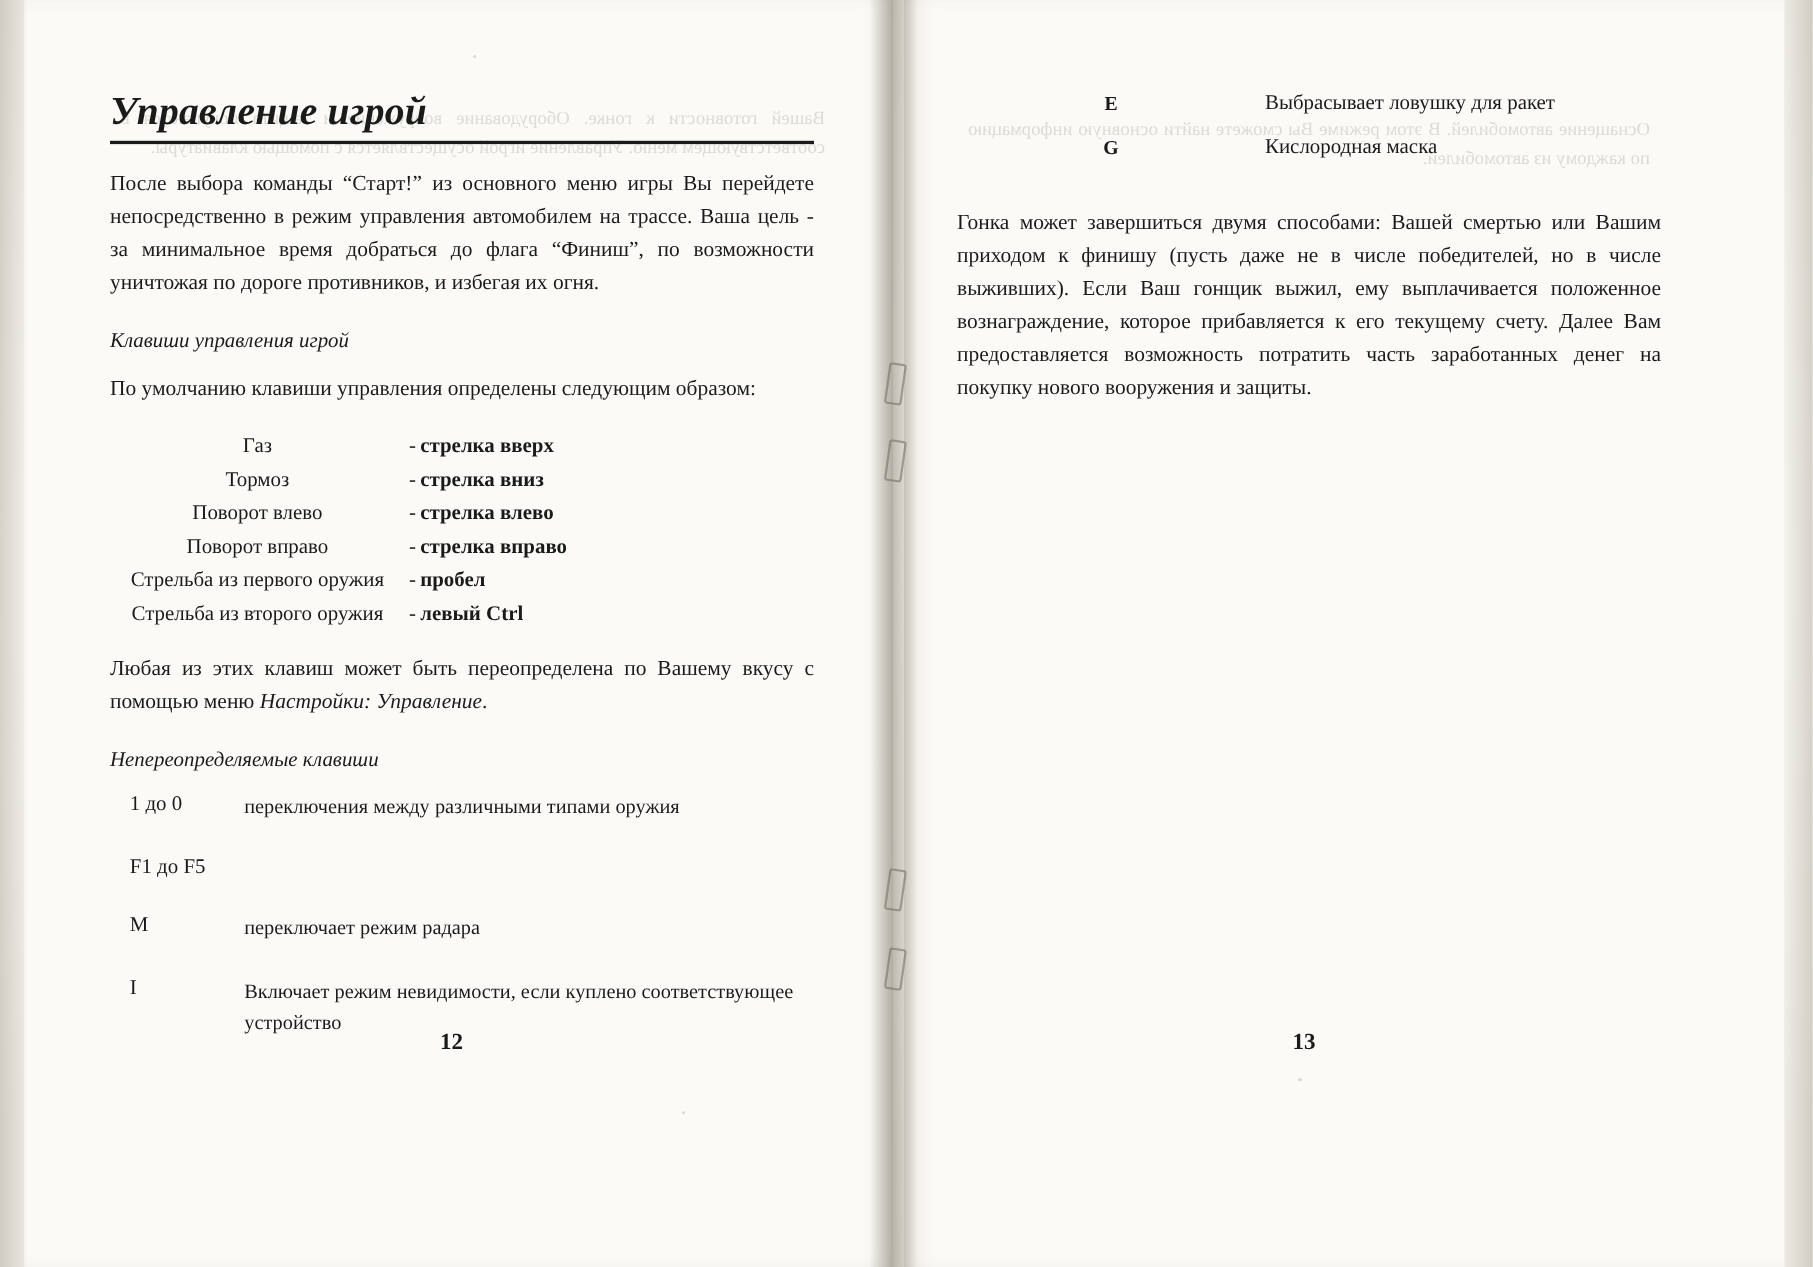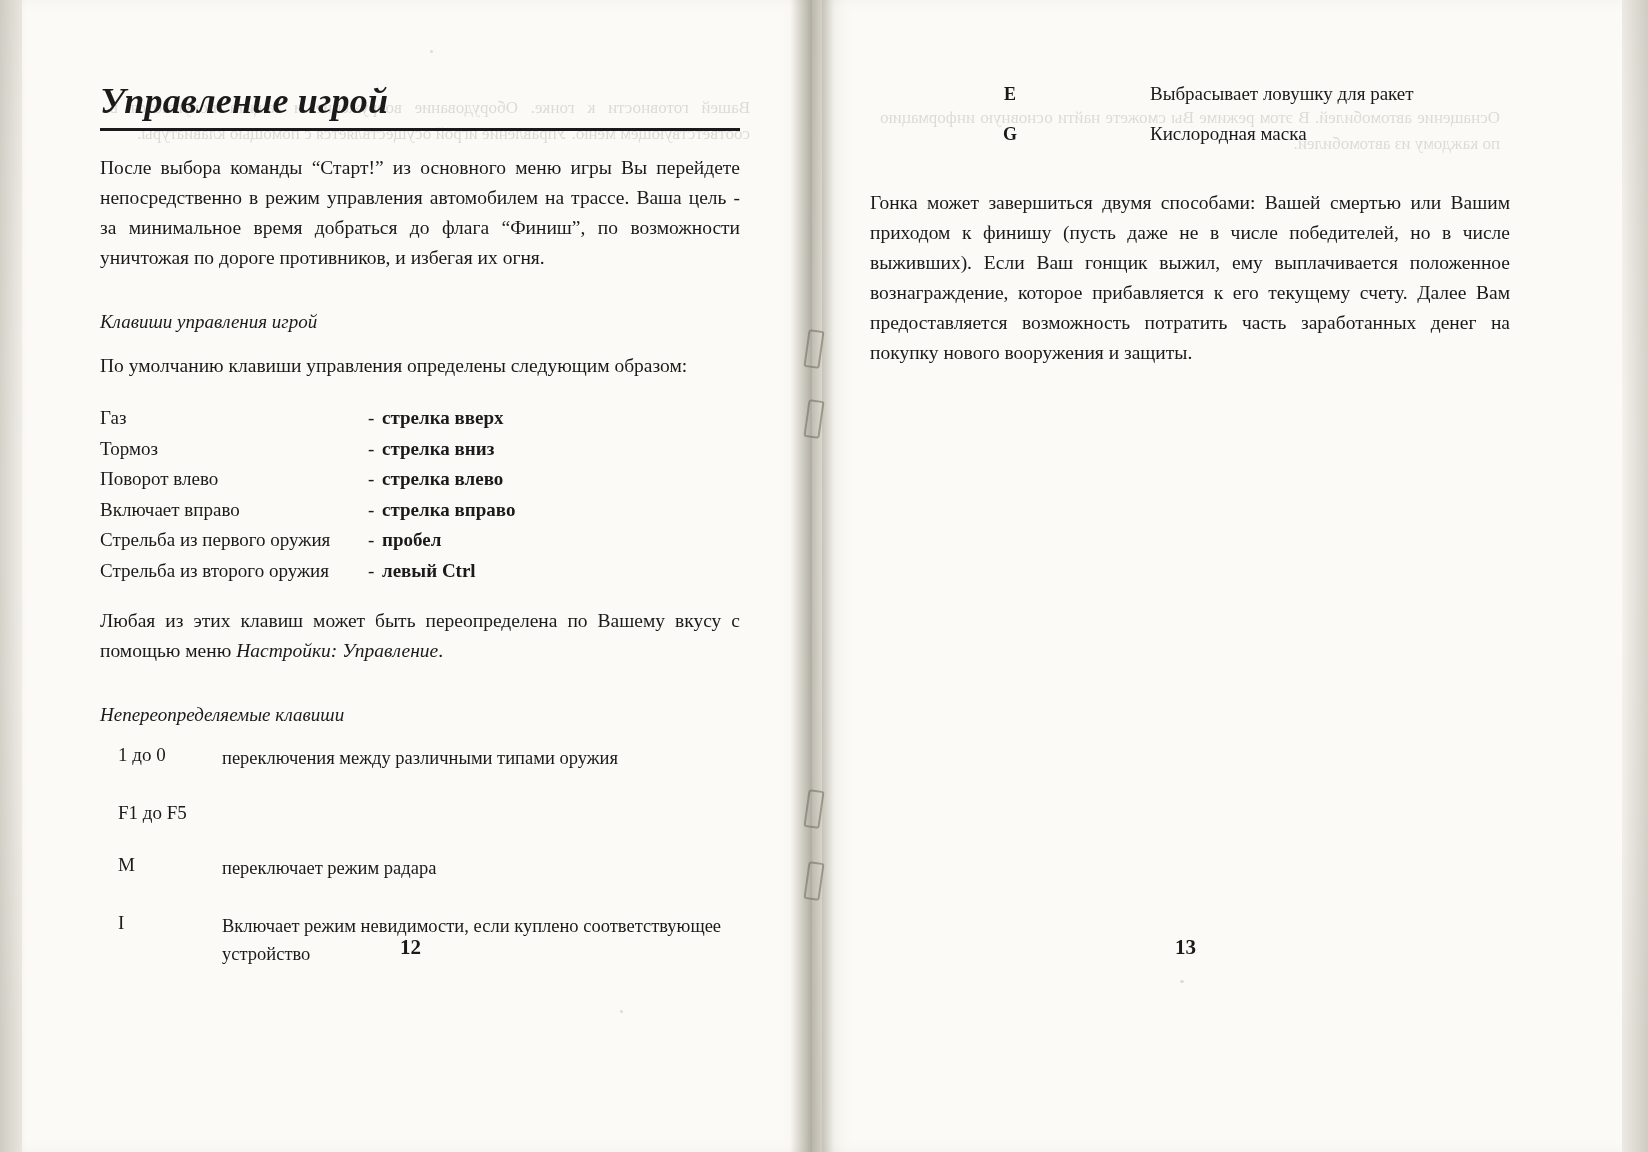--- a/index.html
+++ b/index.html
@@ -120,30 +120,31 @@
   }
   p.body {
     font-size: 19.5px;
     line-height: 30px;
     margin: 0 0 22px 0;
     text-align: justify;
   }
   h2.sub {
     font-style: italic;
     font-size: 19px;
-    margin: 38px 0 18px 0;
+    margin: 26px 0 18px 0;
     font-weight: normal;
   }
   .keytable {
     margin: 14px 0 20px 0;
   }
   .keyrow {
     display: flex;
     font-size: 19px;
     line-height: 30.5px;
+    text-align: center;
   }
   .keyrow .k {
     width: 268px;
   }
   .keyrow .v {
     font-weight: bold;
   }
   .keyrow .dash {
     width: 14px;
   }
@@ -240,21 +241,21 @@
         <div class="k">Тормоз</div>
         <div class="dash">-</div>
         <div class="v">стрелка вниз</div>
       </div>
       <div class="keyrow">
         <div class="k">Поворот влево</div>
         <div class="dash">-</div>
         <div class="v">стрелка влево</div>
       </div>
       <div class="keyrow">
-        <div class="k">Включает вправо</div>
+        <div class="k">Поворот вправо</div>
         <div class="dash">-</div>
         <div class="v">стрелка вправо</div>
       </div>
       <div class="keyrow">
         <div class="k">Стрельба из первого оружия</div>
         <div class="dash">-</div>
         <div class="v">пробел</div>
       </div>
       <div class="keyrow">
         <div class="k">Стрельба из второго оружия</div>

